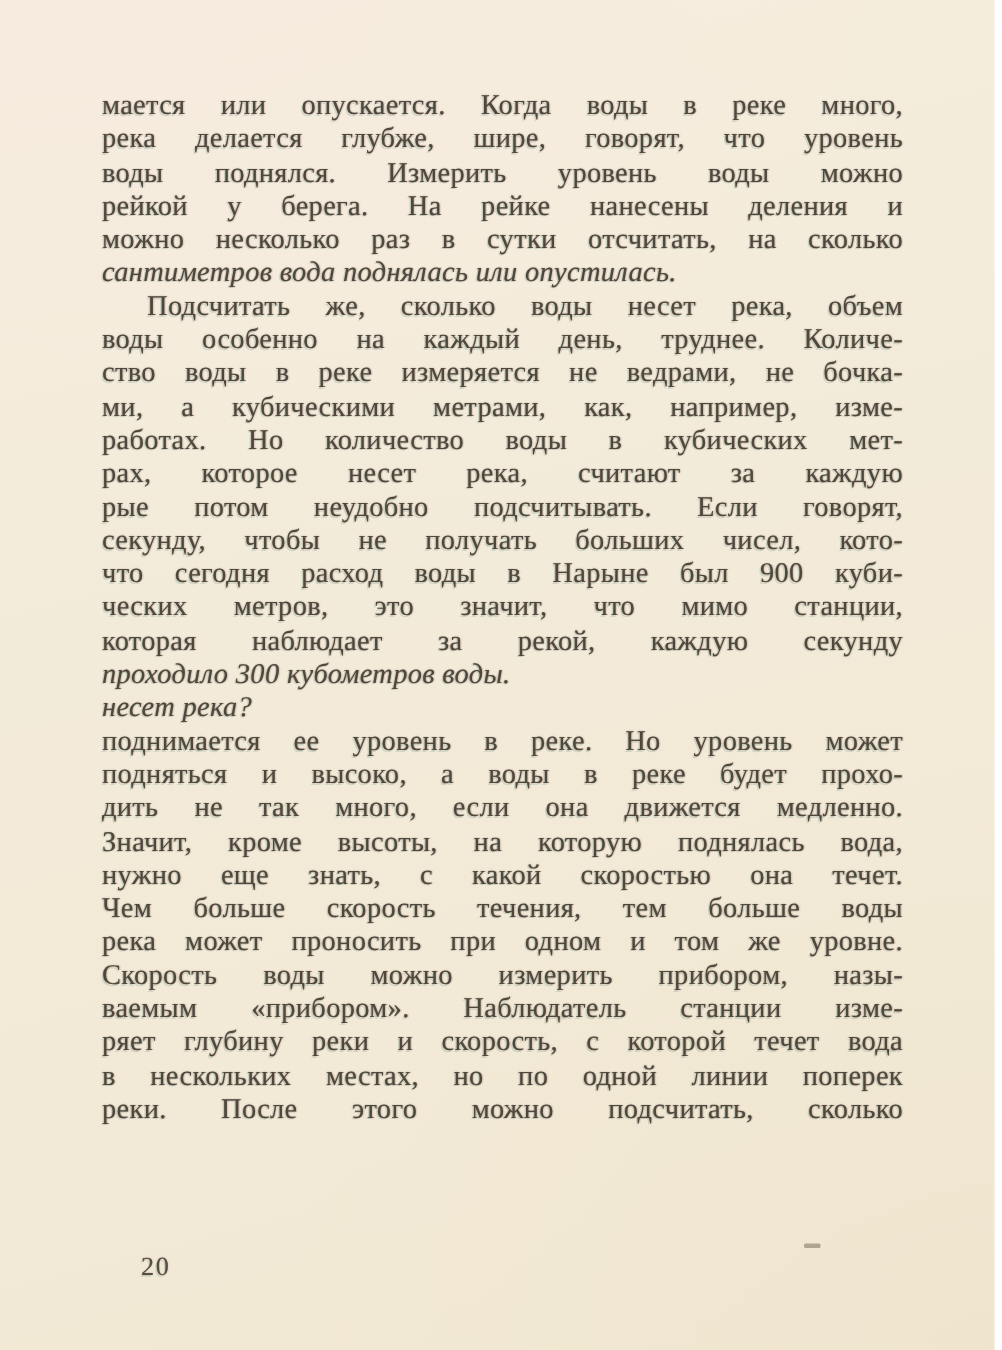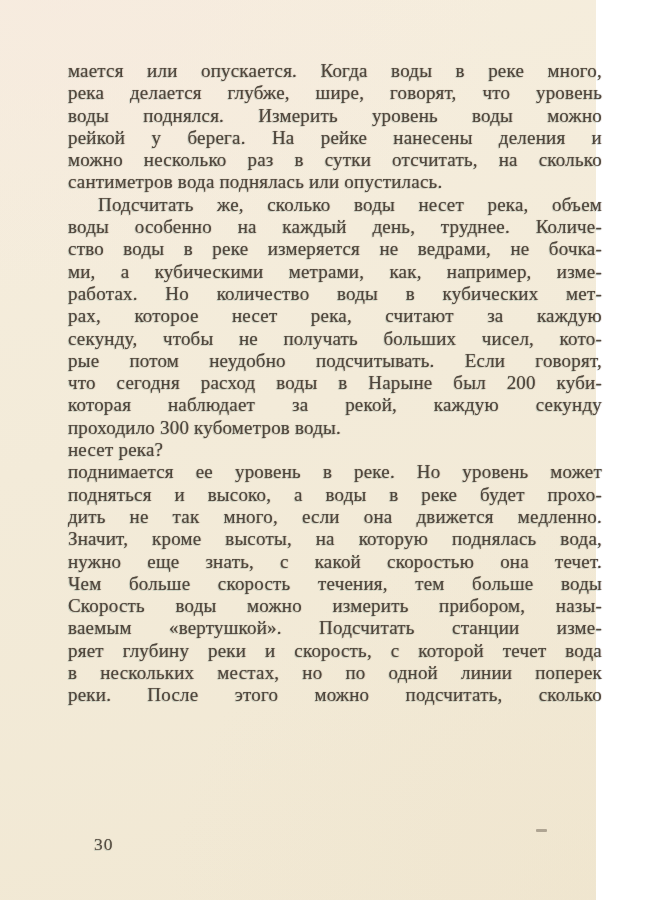--- a/index.html
+++ b/index.html
@@ -7,21 +7,21 @@
     padding: 0;
   }
   body {
     width: 668px;
     height: 900px;
     overflow: hidden;
     font-family: "Liberation Serif", "DejaVu Serif", serif;
   }
   .paper {
     position: relative;
-    width: 596px;
+    width: 663px;
     height: 900px;
     background:
       radial-gradient(140% 60% at 10% 0%, rgba(247,233,224,0.55), rgba(247,233,224,0) 55%),
       radial-gradient(120% 70% at 100% 100%, rgba(238,227,203,0.5), rgba(238,227,203,0) 60%),
       linear-gradient(165deg, #f6eede 0%, #f3ebd9 45%, #f1e8d3 100%);
   }
   .textblock {
     position: absolute;
     left: 68px;
     top: 60px;
@@ -39,20 +39,21 @@
     line-height: 22.3px;
     text-align: justify;
     text-align-last: justify;
     overflow: visible;
   }
   .line.indent {
     text-indent: 30px;
   }
   .line.end {
     text-align-last: left;
+    font-style: italic;
   }
   .page-number {
     position: absolute;
     left: 94px;
     top: 834px;
     font-size: 17.5px;
     letter-spacing: 1px;
     color: #564d41;
     text-shadow:
       -1px 1px 0 rgba(42, 120, 118, 0.14),
@@ -78,33 +79,35 @@
       <div class="line">воды поднялся. Измерить уровень воды можно</div>
       <div class="line">рейкой у берега. На рейке нанесены деления и</div>
       <div class="line">можно несколько раз в сутки отсчитать, на сколько</div>
       <div class="line end">сантиметров вода поднялась или опустилась.</div>
       <div class="line indent">Подсчитать же, сколько воды несет река, объем</div>
       <div class="line">воды особенно на каждый день, труднее. Количе-</div>
       <div class="line">ство воды в реке измеряется не ведрами, не бочка-</div>
       <div class="line">ми, а кубическими метрами, как, например, изме-</div>
       <div class="line">работах. Но количество воды в кубических мет-</div>
       <div class="line">рах, которое несет река, считают за каждую</div>
+      <div class="line">рые потом неудобно подсчитывать. Если говорят,</div>
       <div class="line">секунду, чтобы не получать больших чисел, кото-</div>
-      <div class="line">рые потом неудобно подсчитывать. Если говорят,</div>
-      <div class="line">что сегодня расход воды в Нарыне был 200 куби-</div>
+      <div class="line">что сегодня расход воды в Нарыне был 900 куби-</div>
+      <div class="line">ческих метров, это значит, что мимо станции,</div>
       <div class="line">которая наблюдает за рекой, каждую секунду</div>
       <div class="line end">проходило 300 кубометров воды.</div>
       <div class="line end">несет река?</div>
       <div class="line">поднимается ее уровень в реке. Но уровень может</div>
       <div class="line">подняться и высоко, а воды в реке будет прохо-</div>
       <div class="line">дить не так много, если она движется медленно.</div>
       <div class="line">Значит, кроме высоты, на которую поднялась вода,</div>
       <div class="line">нужно еще знать, с какой скоростью она течет.</div>
       <div class="line">Чем больше скорость течения, тем больше воды</div>
+      <div class="line">река может проносить при одном и том же уровне.</div>
       <div class="line">Скорость воды можно измерить прибором, назы-</div>
-      <div class="line">ваемым «вертушкой». Подсчитать станции изме-</div>
+      <div class="line">ваемым «прибором». Наблюдатель станции изме-</div>
       <div class="line">ряет глубину реки и скорость, с которой течет вода</div>
       <div class="line">в нескольких местах, но по одной линии поперек</div>
       <div class="line">реки. После этого можно подсчитать, сколько</div>
     </div>
-  <div class="page-number">30</div>
+  <div class="page-number">20</div>
   <div class="artifact-dash"></div>
 </div>
 
 </body></html>

